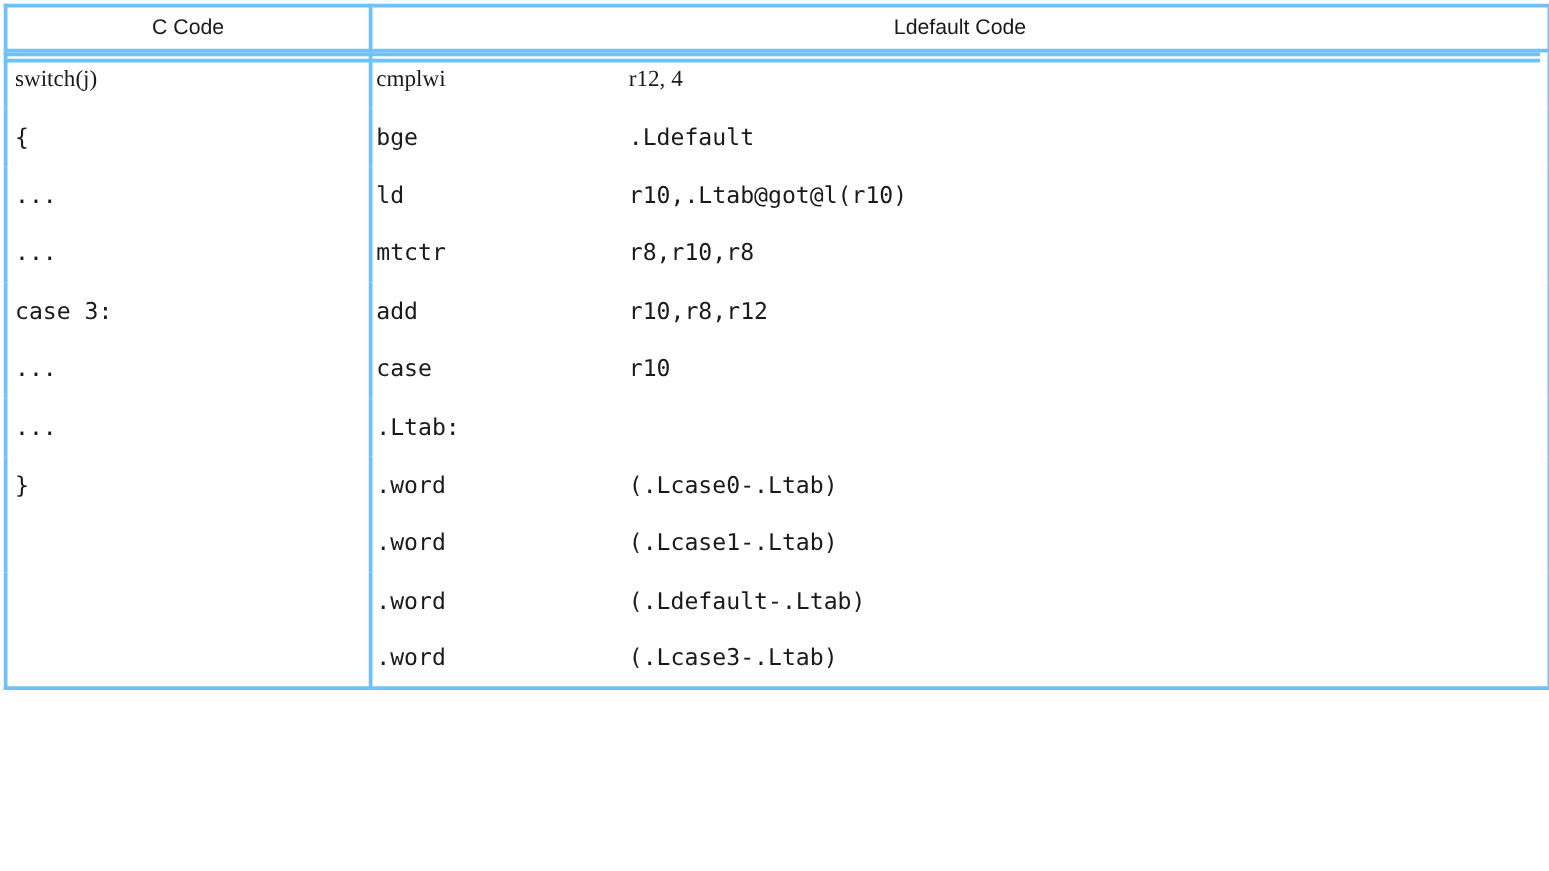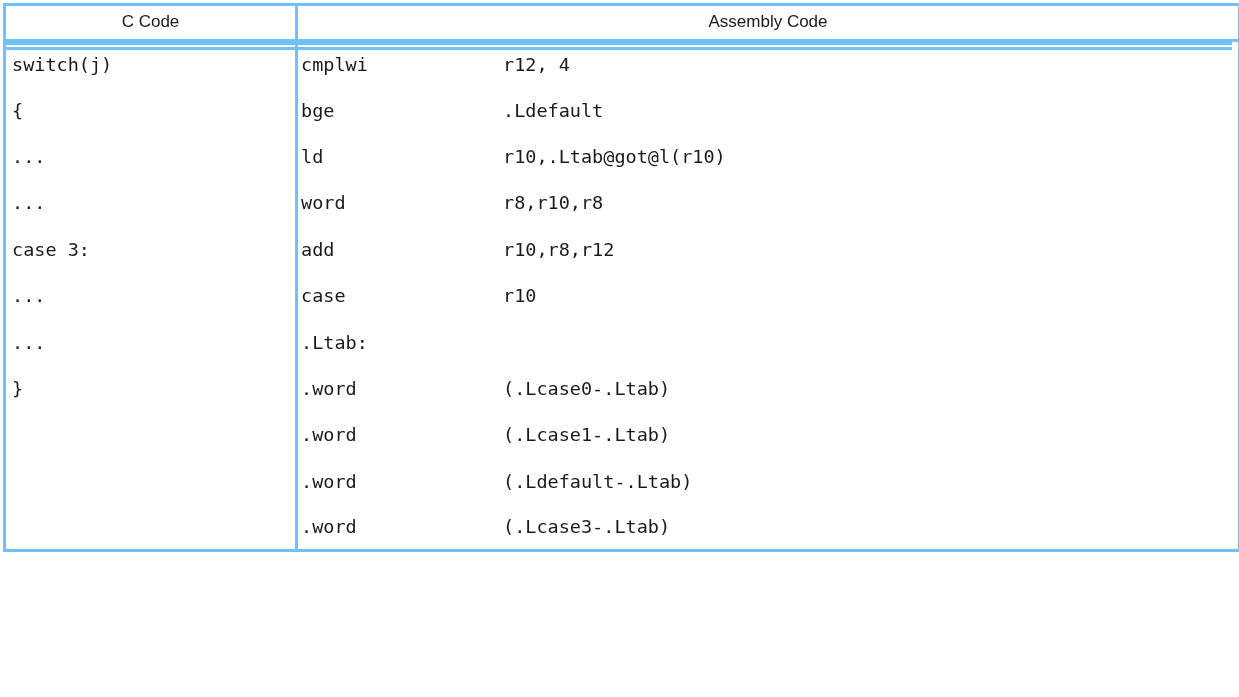--- a/index.html
+++ b/index.html
@@ -80,20 +80,21 @@
     font-family: "DejaVu Sans Mono", monospace;
     font-size: 18.5px;
     color: #1a1a1a;
     vertical-align: middle;
     padding: 0;
     background: #ffffff;
     white-space: pre;
   }
   tbody tr.code-row:first-child td {
     border-top: 3px solid #7f1d1d;
+    font-family: Liberation Serif, serif;
   }
   tbody tr.code-row:last-child td {
     border-bottom: 3px solid #6ec1fa;
   }
 
   td.c-cell {
     width: 289px;
     padding-left: 6px;
   }
   td.asm-cell {
@@ -121,39 +122,39 @@
   }
 </style>
 </head>
 <body>
 
 <div class="table-wrap">
   <table class="code-table">
     <thead>
       <tr class="header-row">
         <th class="col-c">C Code</th>
-        <th class="col-asm">Assembly Code</th>
+        <th class="col-asm">Ldefault Code</th>
       </tr>
     </thead>
     <tbody id="table-body">
         <tr class="code-row">
           <td class="c-cell"><span class="c-text">switch(j)</span></td>
           <td class="asm-cell"><div class="asm-inner"><span class="asm-mnemonic">cmplwi</span><span class="asm-operand">r12, 4</span></div></td>
         </tr>
         <tr class="code-row">
           <td class="c-cell"><span class="c-text">{</span></td>
           <td class="asm-cell"><div class="asm-inner"><span class="asm-mnemonic">bge</span><span class="asm-operand">.Ldefault</span></div></td>
         </tr>
         <tr class="code-row">
           <td class="c-cell"><span class="c-text">...</span></td>
           <td class="asm-cell"><div class="asm-inner"><span class="asm-mnemonic">ld</span><span class="asm-operand">r10,.Ltab@got@l(r10)</span></div></td>
         </tr>
         <tr class="code-row">
           <td class="c-cell"><span class="c-text">...</span></td>
-          <td class="asm-cell"><div class="asm-inner"><span class="asm-mnemonic">word</span><span class="asm-operand">r8,r10,r8</span></div></td>
+          <td class="asm-cell"><div class="asm-inner"><span class="asm-mnemonic">mtctr</span><span class="asm-operand">r8,r10,r8</span></div></td>
         </tr>
         <tr class="code-row">
           <td class="c-cell"><span class="c-text">case 3:</span></td>
           <td class="asm-cell"><div class="asm-inner"><span class="asm-mnemonic">add</span><span class="asm-operand">r10,r8,r12</span></div></td>
         </tr>
         <tr class="code-row">
           <td class="c-cell"><span class="c-text">...</span></td>
           <td class="asm-cell"><div class="asm-inner"><span class="asm-mnemonic">case</span><span class="asm-operand">r10</span></div></td>
         </tr>
         <tr class="code-row">

